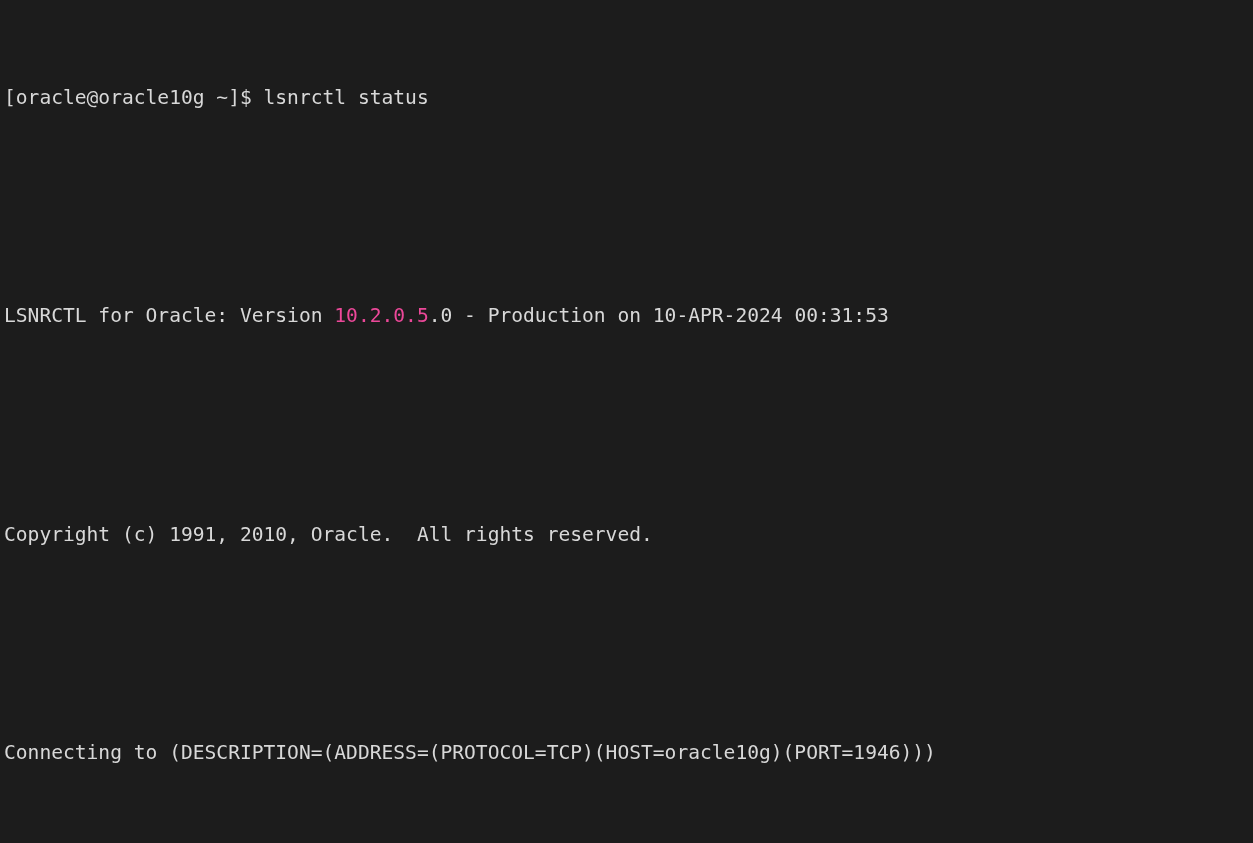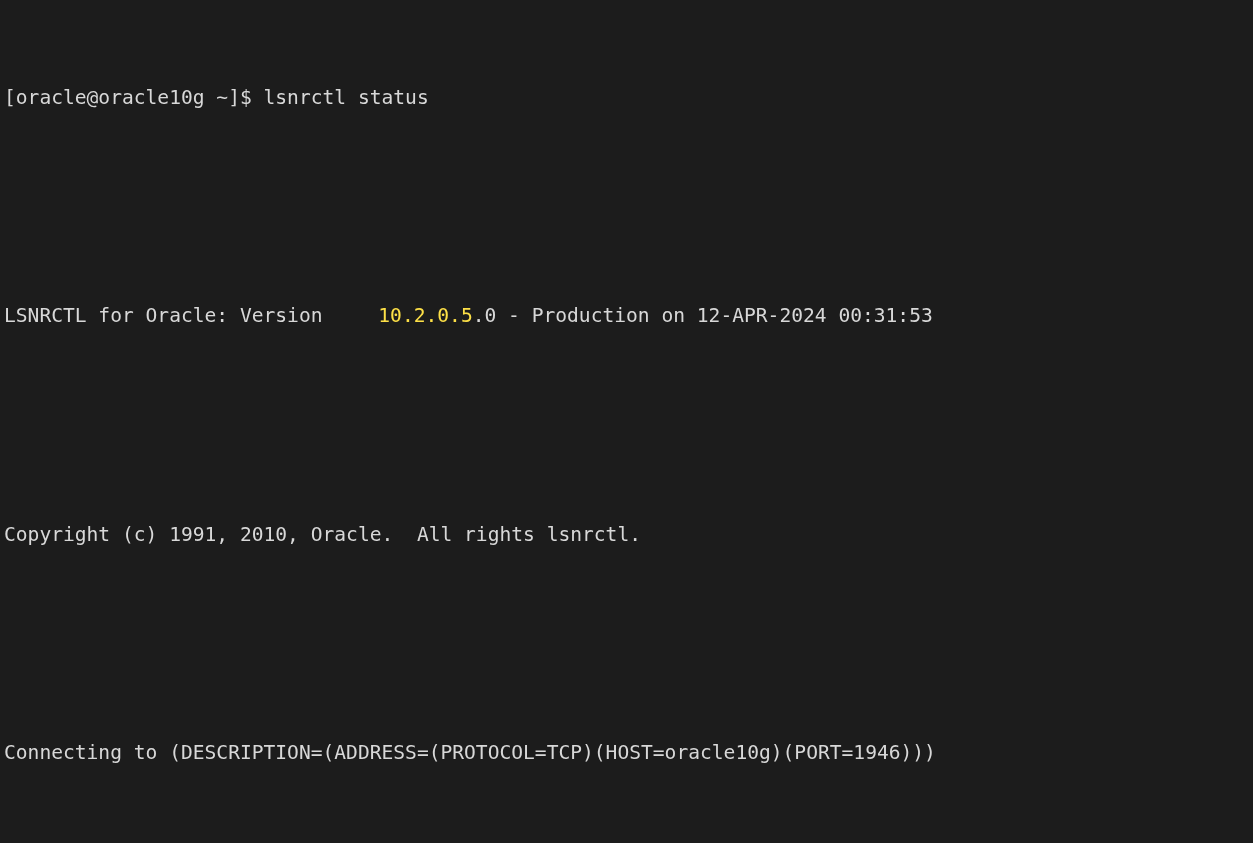--- a/index.html
+++ b/index.html
@@ -27,36 +27,36 @@
     overflow: hidden;
     white-space: pre;
     -webkit-font-smoothing: antialiased;
   }
   .line {
     height: 27.3px;
     white-space: pre;
     display: block;
   }
   .fg-default { color: #d8d8d8; }
-  .fg-magenta { color: #fde047; margin-left: 44px; }
+  .fg-magenta { color: #ec4899; }
 </style>
 </head>
 <body>
 
 <div id="terminal" style="background: rgb(28, 28, 28); color: rgb(216, 216, 216);">
 
   <span class="line"><span class="fg-default">[oracle@oracle10g ~]$ </span><span class="fg-default">lsnrctl status</span></span>
 
   <span class="line"><span></span> </span>
 
-  <span class="line"><span class="fg-default">LSNRCTL for Oracle: Version </span><span class="fg-magenta">10.2.0.5</span><span class="fg-default">.0 - Production on 12-APR-2024 00:31:53</span></span>
+  <span class="line"><span class="fg-default">LSNRCTL for Oracle: Version </span><span class="fg-magenta">10.2.0.5</span><span class="fg-default">.0 - Production on 10-APR-2024 00:31:53</span></span>
 
   <span class="line"><span></span> </span>
 
-  <span class="line"><span class="fg-default">Copyright (c) 1991, 2010, Oracle.  All rights lsnrctl.</span></span>
+  <span class="line"><span class="fg-default">Copyright (c) 1991, 2010, Oracle.  All rights reserved.</span></span>
 
   <span class="line"><span></span> </span>
 
   <span class="line"><span class="fg-default">Connecting to (DESCRIPTION=(ADDRESS=(PROTOCOL=TCP)(HOST=oracle10g)(PORT=1946)))</span></span>
 
   
 
   
 
   

